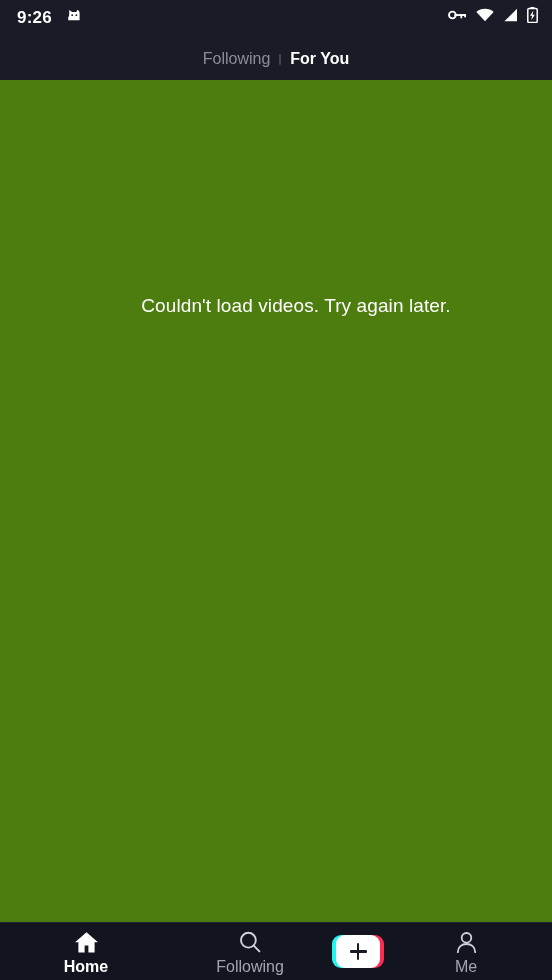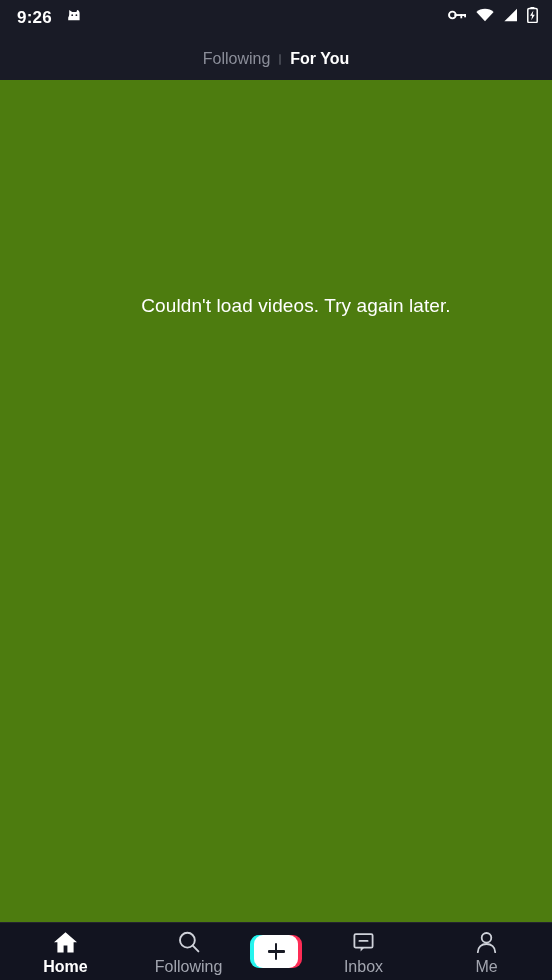--- a/index.html
+++ b/index.html
@@ -249,30 +249,20 @@
 
     <button class="create-btn">
       <span class="create-cyan"></span>
       <span class="create-pink"></span>
       <span class="create-white">
         <span class="plus-h"></span>
         <span class="plus-v"></span>
       </span>
     </button>
 
-    <button class="nav-item nav-inactive">
-      <span class="nav-icon">
-        <svg width="23" height="23" viewBox="0 0 23 23">
-          <rect x="2.4" y="3.2" width="18.2" height="13.4" rx="1.4" fill="none" stroke="#cfd2da" stroke-width="1.8"></rect>
-          <path d="M8.6 16.6 L8.6 20.4 L12.4 16.6 Z" fill="#cfd2da"></path>
-          <line x1="7.4" y1="9.9" x2="15.6" y2="9.9" stroke="#cfd2da" stroke-width="1.8" stroke-linecap="round"></line>
-        </svg>
-      </span>
-      <span class="nav-label">Inbox</span>
-    </button>
 
     <button class="nav-item nav-inactive">
       <span class="nav-icon">
         <svg width="23" height="23" viewBox="0 0 23 23">
           <circle cx="11.5" cy="6.8" r="4.8" fill="none" stroke="#cfd2da" stroke-width="1.8"></circle>
           <path d="M2.8 21.2 C2.8 15.9 6.7 13.0 11.5 13.0 C16.3 13.0 20.2 15.9 20.2 21.2" fill="none" stroke="#cfd2da" stroke-width="1.8" stroke-linecap="round"></path>
         </svg>
       </span>
       <span class="nav-label">Me</span>
     </button>

